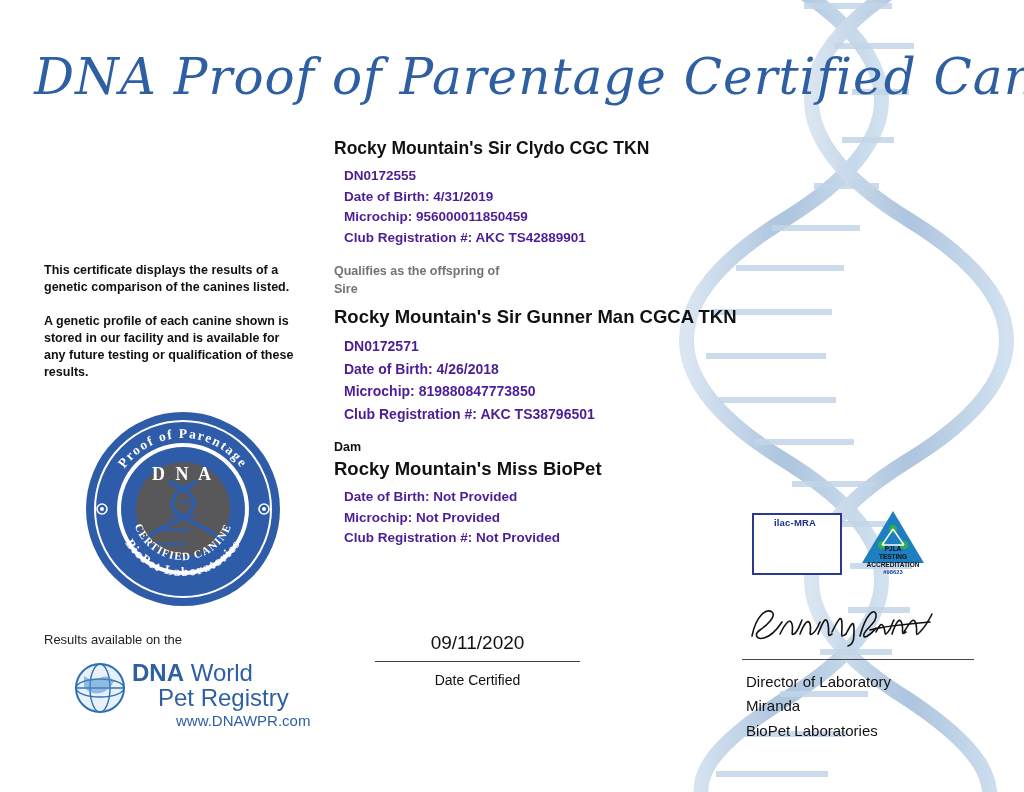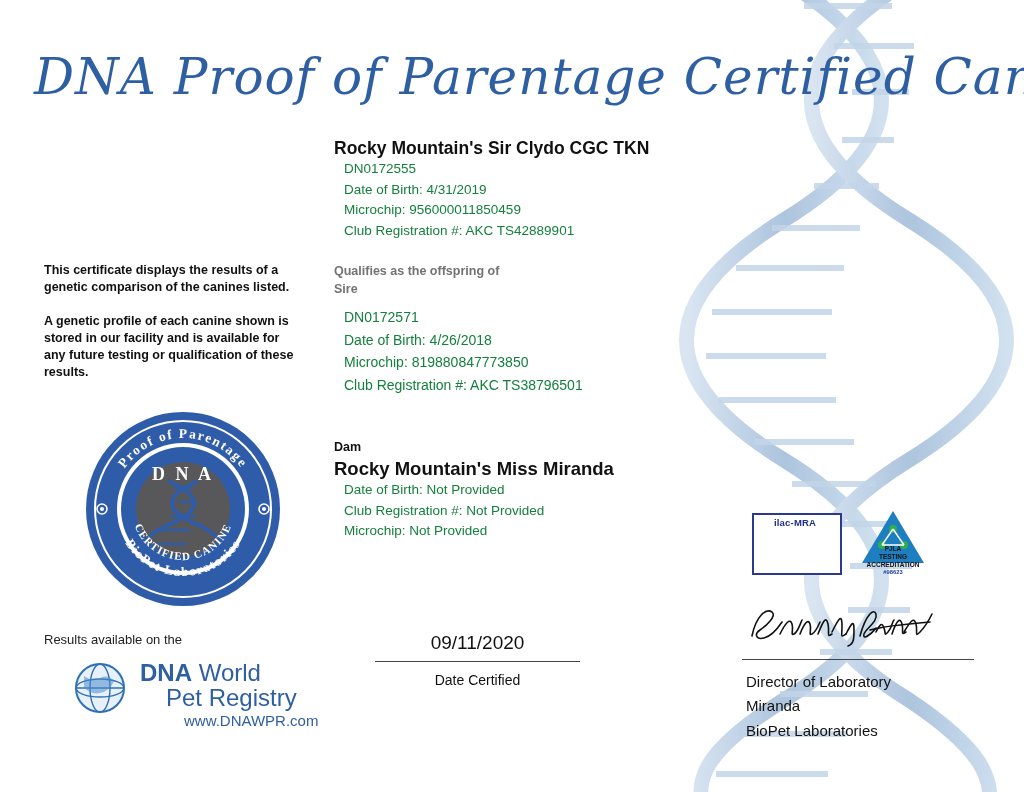--- a/index.html
+++ b/index.html
@@ -73,43 +73,44 @@
   }
   .wpr-logo {
     position: absolute;
     left: 72px;
     top: 658px;
     width: 230px;
     height: 72px;
   }
   .wpr-text {
     position: absolute;
-    left: 140px;
+    left: 132px;
     top: 660px;
     line-height: 1.05;
   }
   .wpr-text .l1 { font-size: 24px; color: #2e5fa3; }
   .wpr-text .l1 b { color: #2e5fa3; font-weight: bold; }
   .wpr-text .l2 { font-size: 24px; color: #2e5fa3; padding-left: 26px; }
   .wpr-text .l3 { font-size: 15px; color: #2e5fa3; padding-left: 44px; padding-top: 3px; }
 
   
   .record { position: absolute; left: 334px; }
   .record .name {
     font-size: 17.5px;
     font-weight: bold;
     color: #111;
     white-space: nowrap;
   }
   .record .lines {
+    margin-top: 7px;
     padding-left: 10px;
     font-size: 13.5px;
-    font-weight: normal;
+    font-weight: bold;
     line-height: 1.53;
-    color: #15803d;
+    color: #4c1d95;
   }
   #rec-offspring { top: 138px; }
   #rec-sire { top: 306px; }
   #rec-sire .name { font-size: 18.5px; }
   #rec-sire .lines { font-size: 14px; line-height: 1.62; }
   #rec-dam { top: 458px; }
   #rec-dam .name { font-size: 18.5px; }
 
   .qualifies {
     position: absolute;
@@ -338,36 +339,37 @@
     <div>Club Registration #: AKC TS42889901</div>
   </div>
 </div>
 
 <div class="qualifies">
   <div>Qualifies as the offspring of</div>
   <div>Sire</div>
 </div>
 
 <div class="record" id="rec-sire">
+  <div class="name">Rocky Mountain's Sir Gunner Man CGCA TKN</div>
   <div class="lines">
     <div>DN0172571</div>
     <div>Date of Birth: 4/26/2018</div>
     <div>Microchip: 819880847773850</div>
     <div>Club Registration #: AKC TS38796501</div>
   </div>
 </div>
 
 <div class="role-dam">Dam</div>
 
 <div class="record" id="rec-dam">
-  <div class="name">Rocky Mountain's Miss Miranda</div>
+  <div class="name">Rocky Mountain's Miss BioPet</div>
   <div class="lines">
     <div>Date of Birth: Not Provided</div>
+    <div>Microchip: Not Provided</div>
     <div>Club Registration #: Not Provided</div>
-    <div>Microchip: Not Provided</div>
   </div>
 </div>
 
 <div class="date-value">09/11/2020</div>
 <div class="date-rule"></div>
 <div class="date-label">Date Certified</div>
 
 <div class="accred">
   <div class="ilac-box"></div>
   <div class="ilac-text">ilac-MRA</div>

